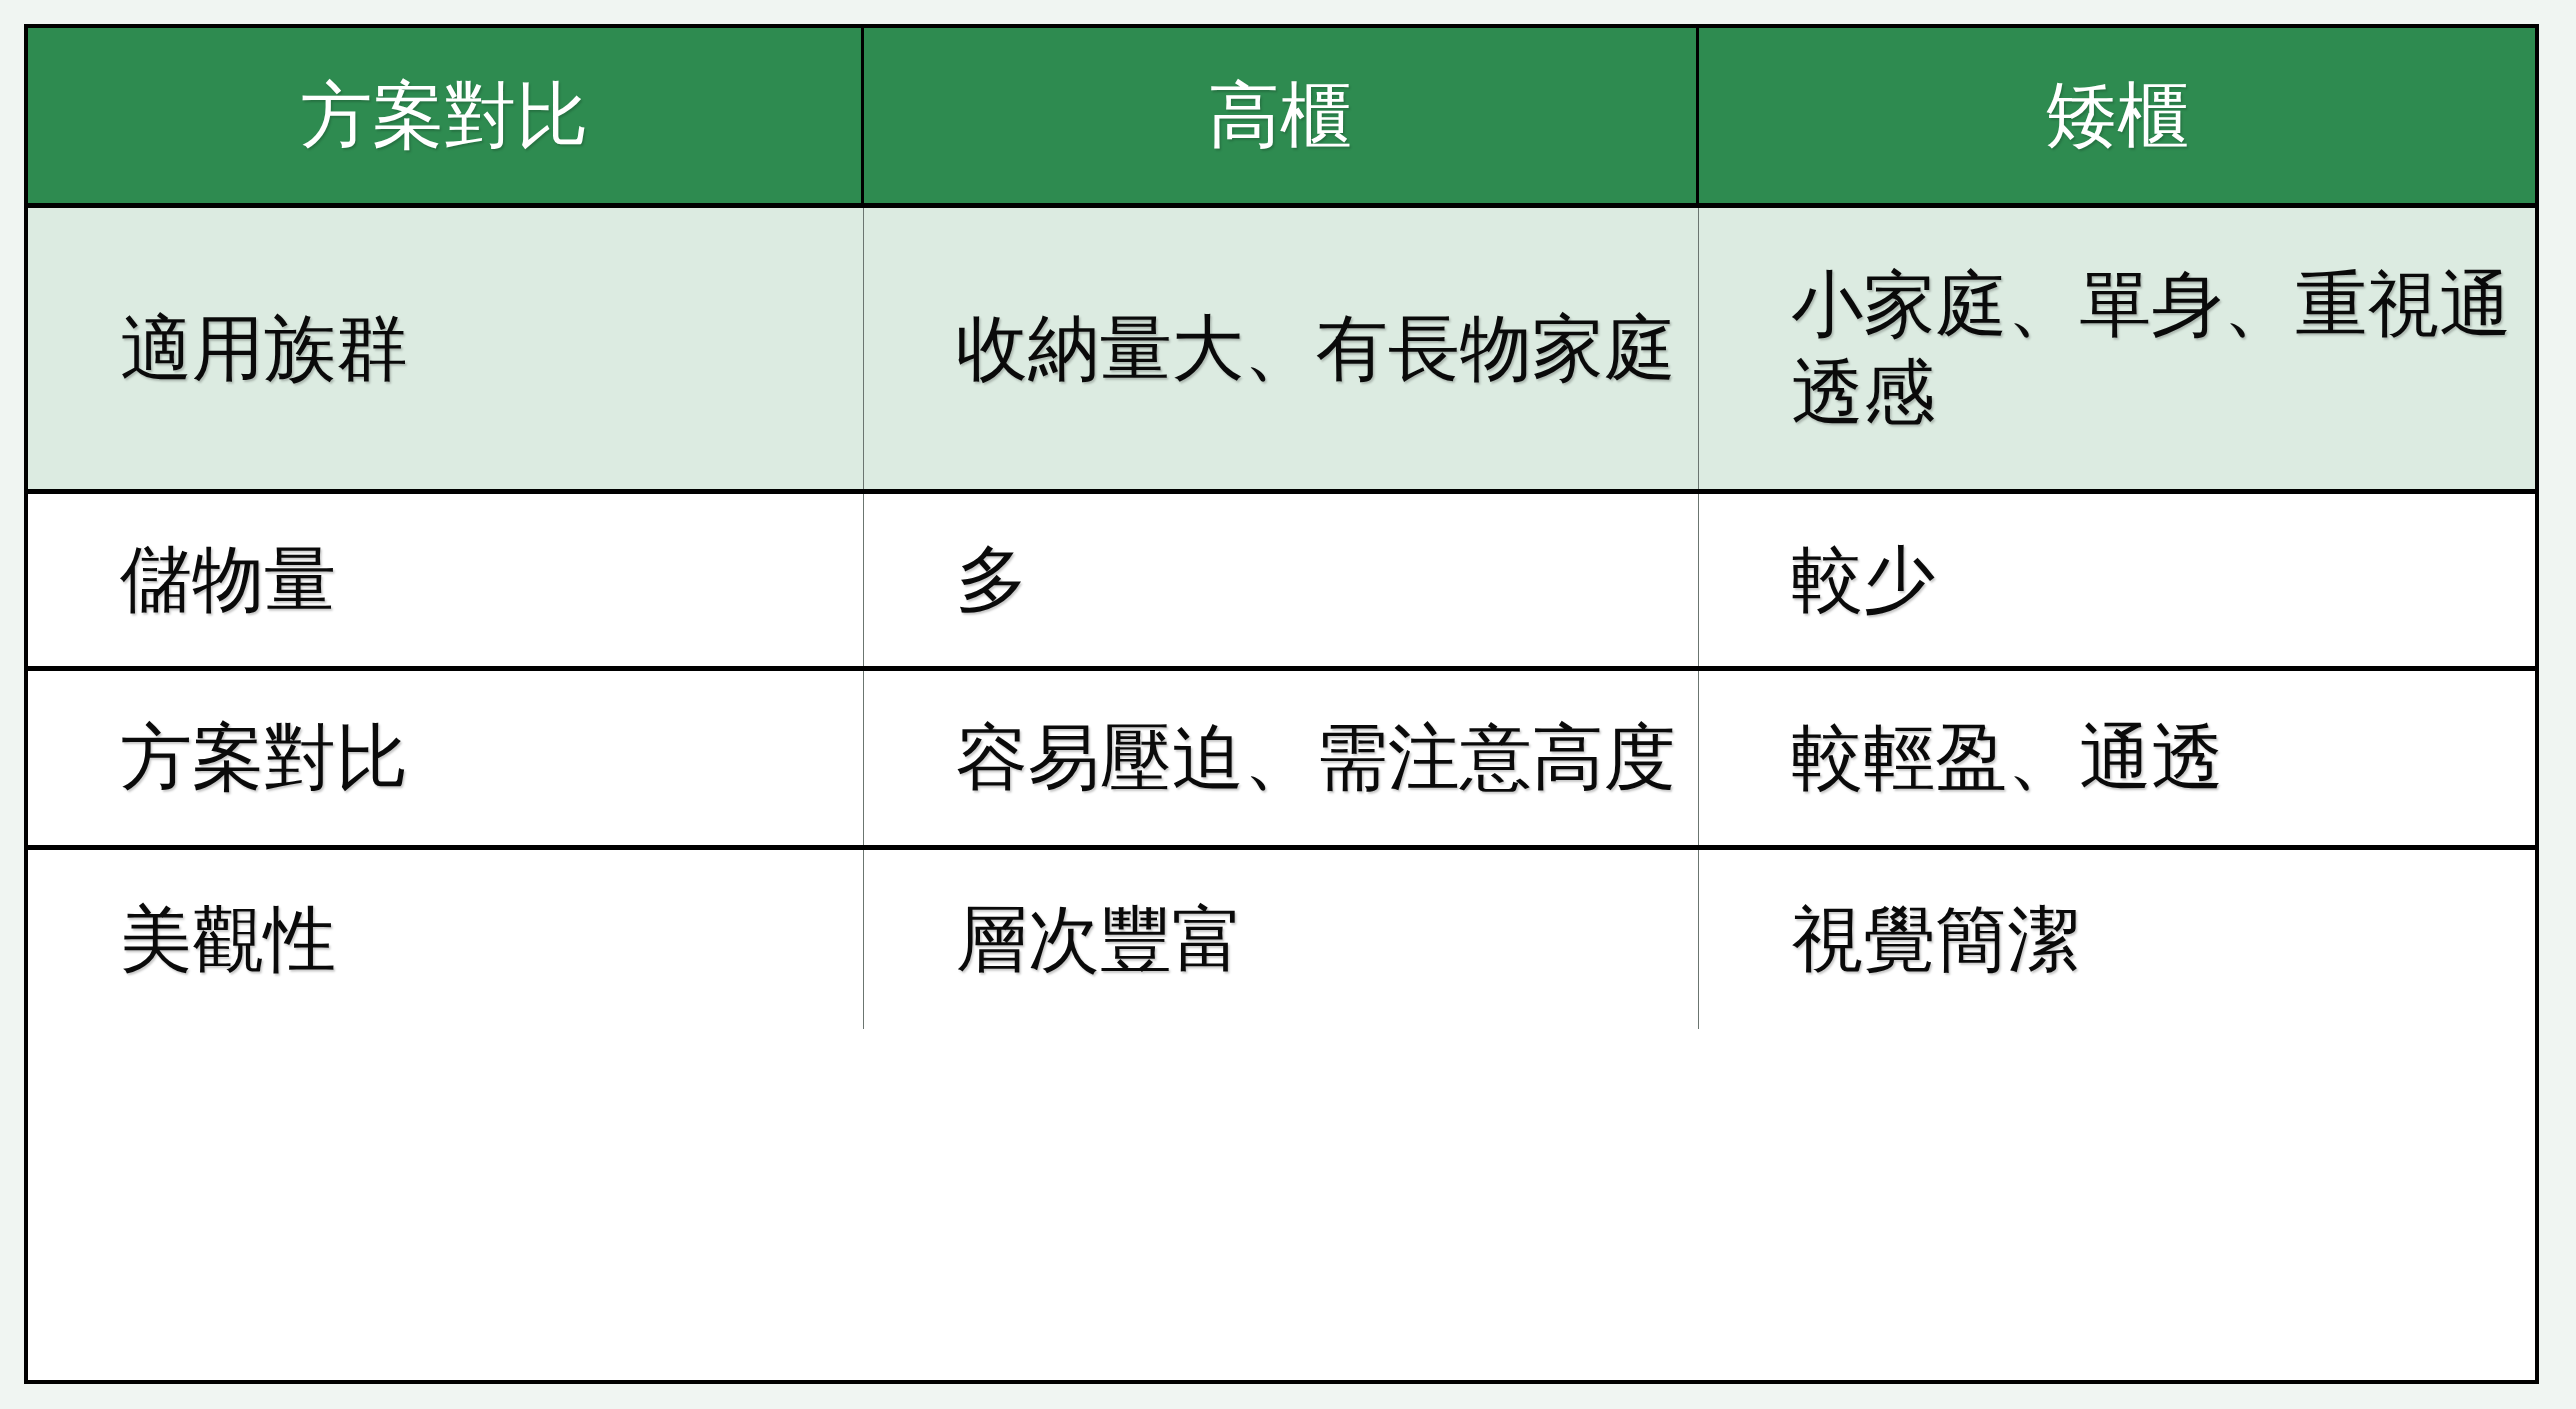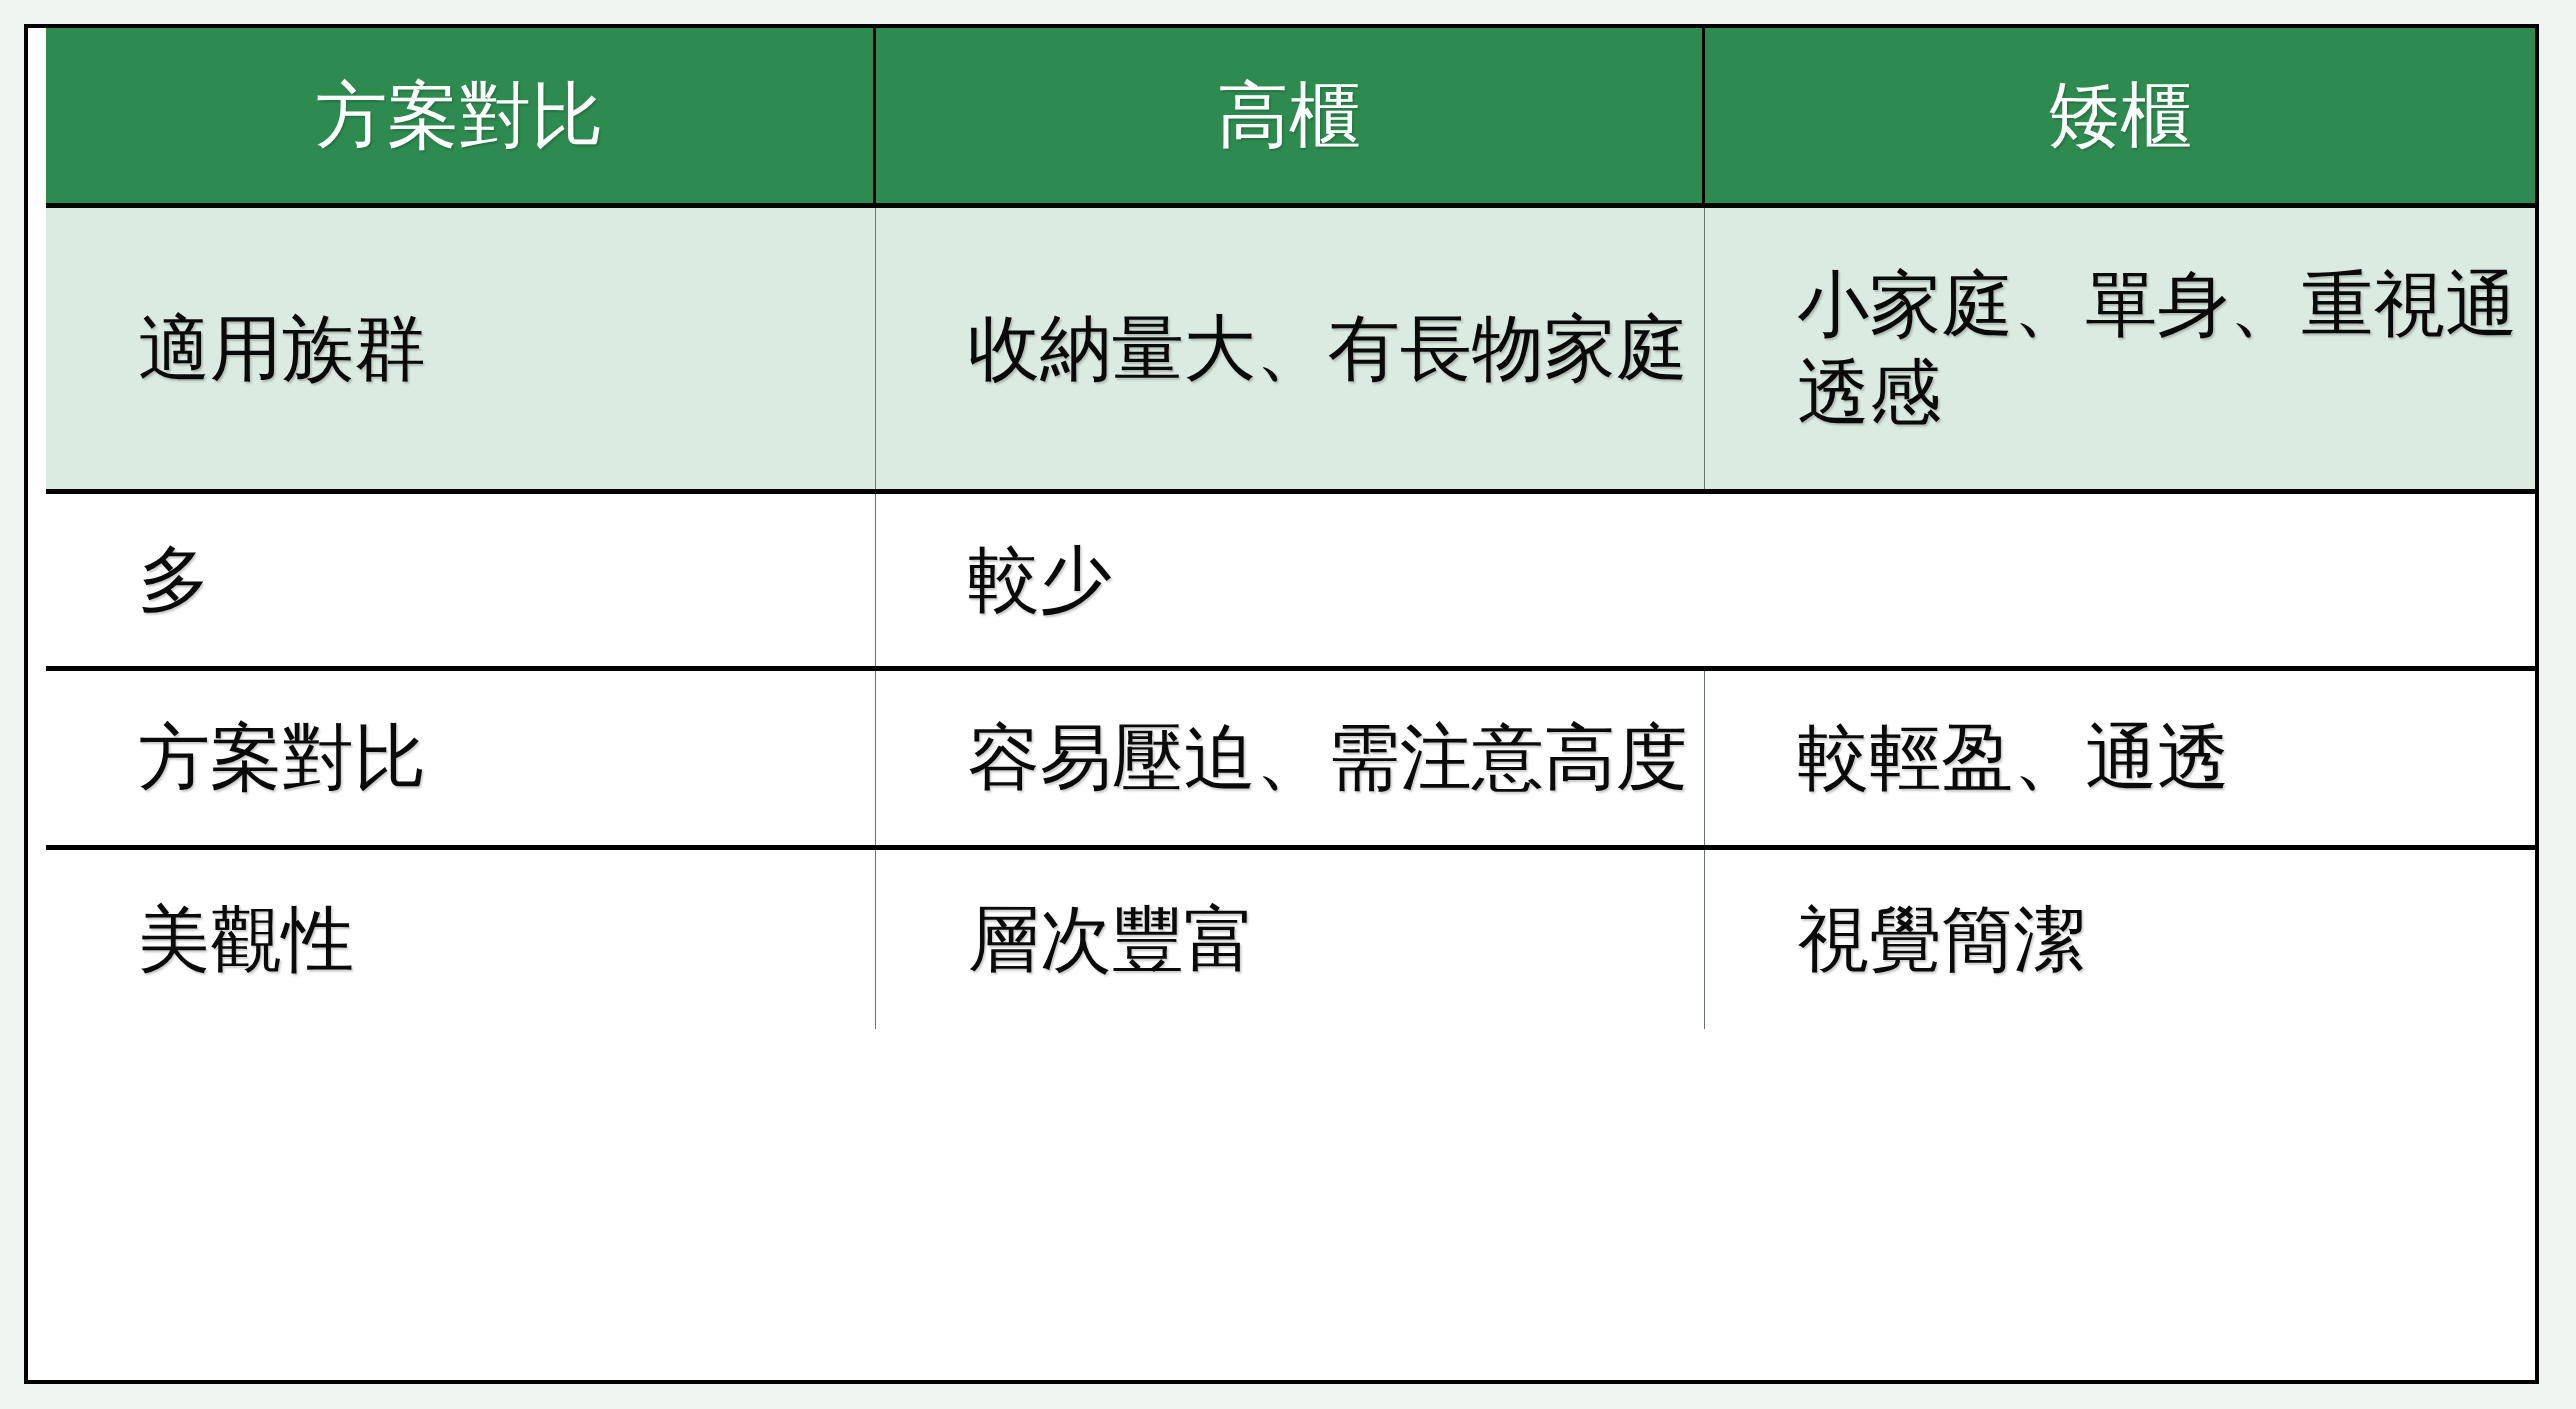--- a/index.html
+++ b/index.html
@@ -24,21 +24,20 @@
     box-sizing: border-box;
     background: #ffffff;
     display: grid;
     grid-template-rows: 180px 286px 177px 179px 179px 179px auto;
   }
   .row {
     display: grid;
     grid-template-columns: 1fr 1fr 1fr;
     box-sizing: border-box;
     border-bottom: 5.1px solid #000000;
-    margin-left: 18px;
   }
   .row:last-child {
     border-bottom: none;
   }
   .cell {
     display: flex;
     align-items: center;
     box-sizing: border-box;
     font-size: 72px;
     line-height: 1.22;
@@ -85,20 +84,21 @@
     <div class="cell">矮櫃</div>
   </div>
 
   <div class="row body stripe">
     <div class="cell">適用族群</div>
     <div class="cell">收納量大、有長物家庭</div>
     <div class="cell">小家庭、單身、重視通透感</div>
   </div>
 
   <div class="row body plain">
+    <div class="cell">儲物量</div>
     <div class="cell">多</div>
     <div class="cell">較少</div>
   </div>
 
 
   <div class="row body plain">
     <div class="cell">方案對比</div>
     <div class="cell">容易壓迫、需注意高度</div>
     <div class="cell">較輕盈、通透</div>
   </div>

